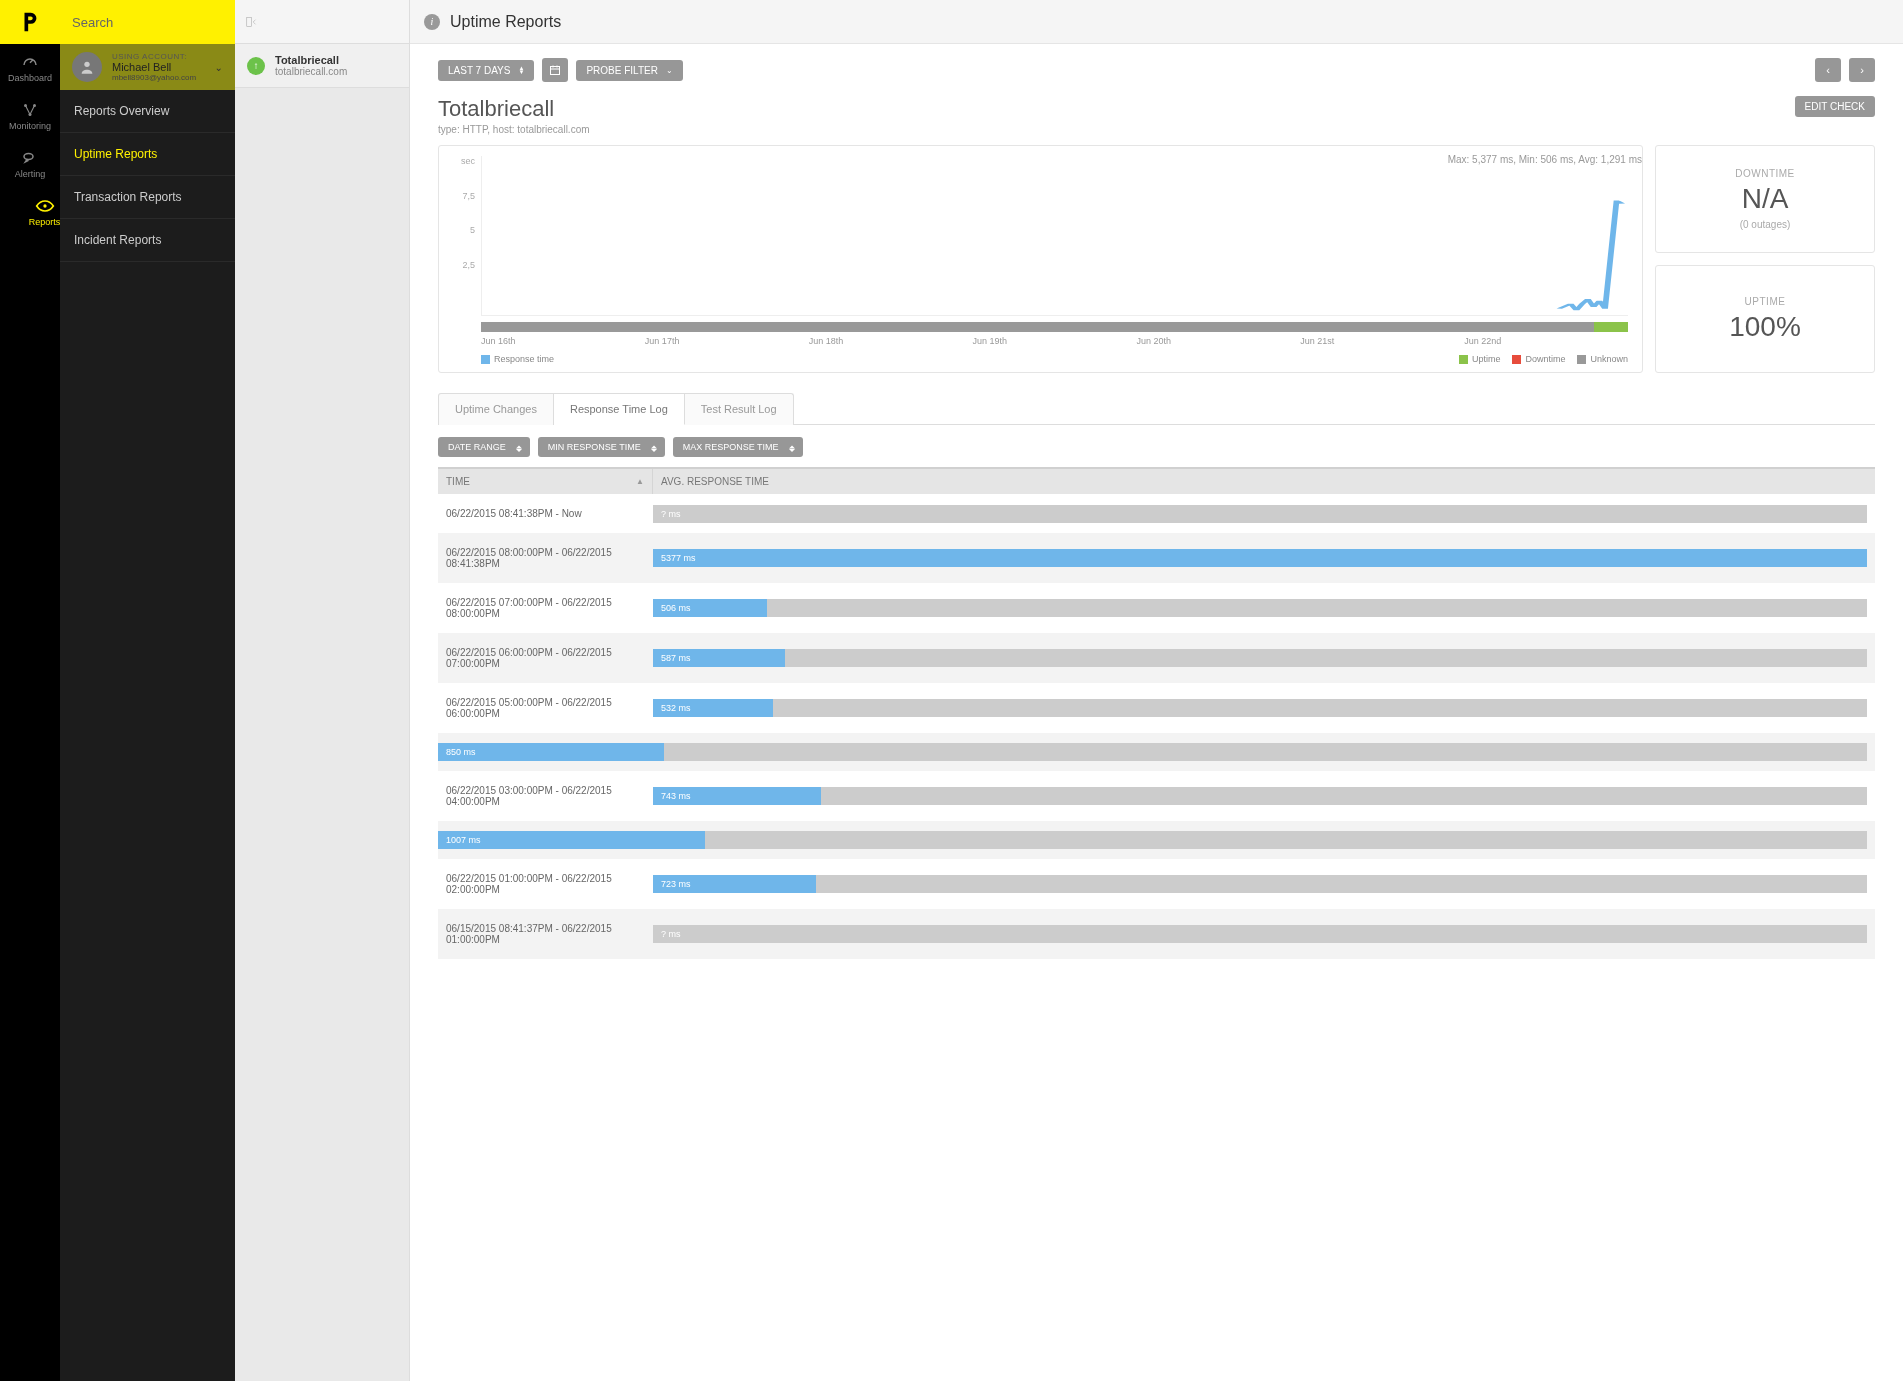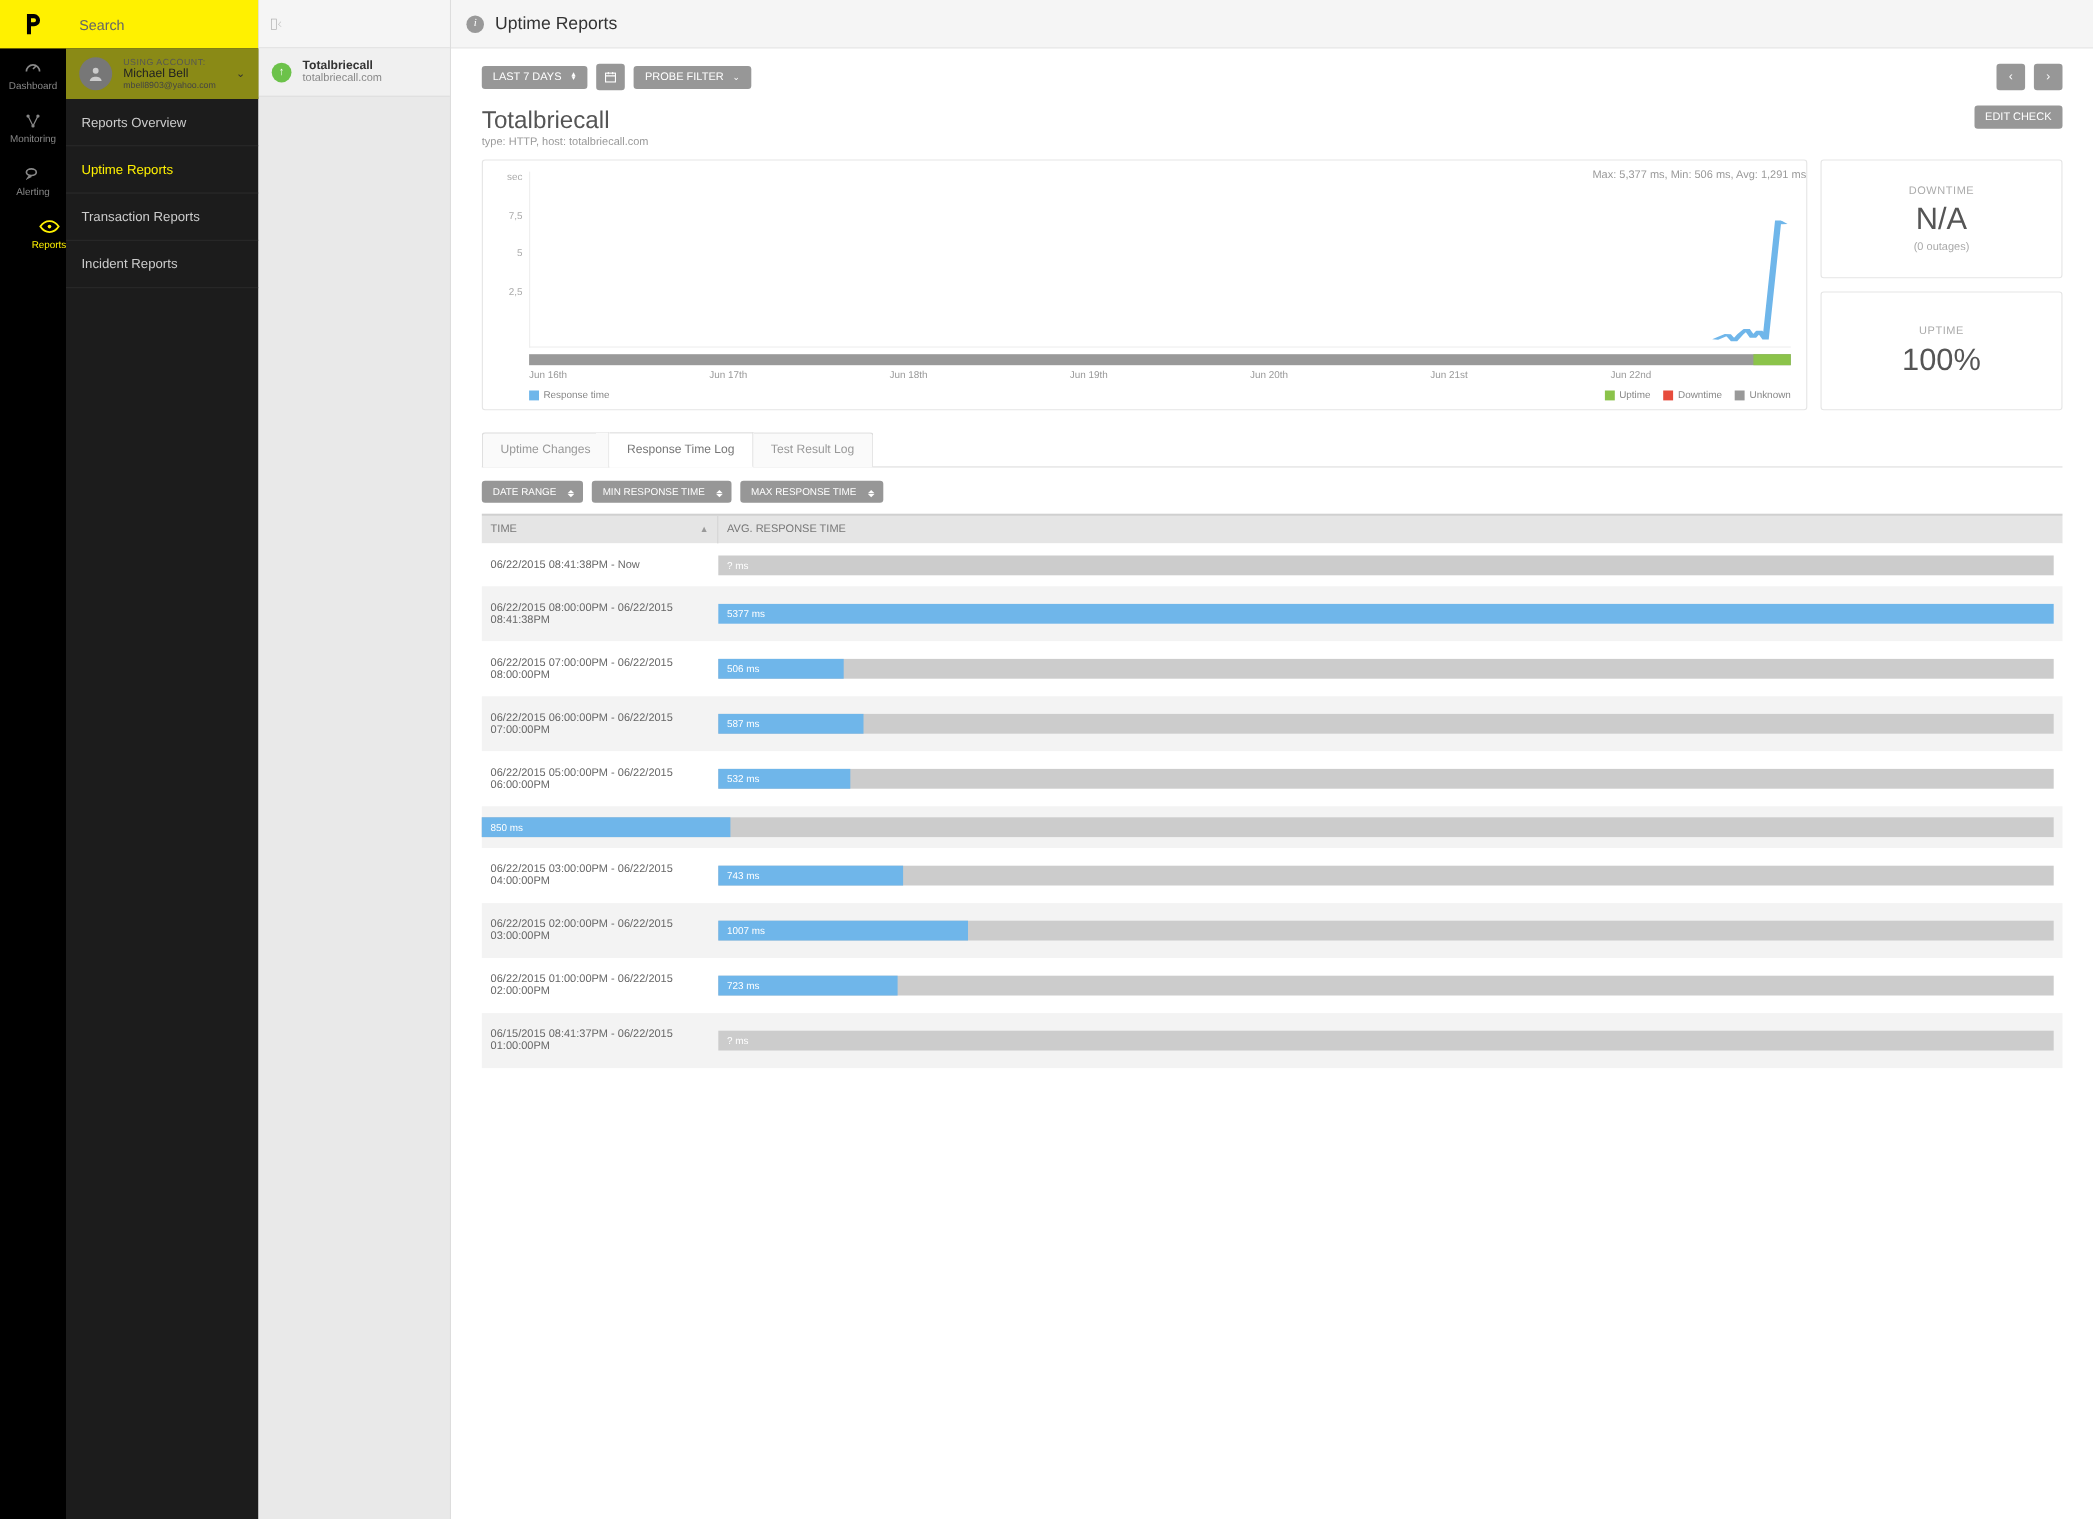--- a/index.html
+++ b/index.html
@@ -381,21 +381,20 @@
             </div>
             <div class="row">
               <div class="td-time">06/22/2015 03:00:00PM - 06/22/2015 04:00:00PM</div>
               <div class="td-resp">
                 <div class="resp-bar-track">
                   <div class="resp-bar-fill" style="width: 13.8%;">743 ms</div>
                 </div>
               </div>
             </div>
             <div class="row">
-              <div class="td-time">06/22/2015 02:00:00PM - 06/22/2015 03:00:00PM</div>
               <div class="td-resp">
                 <div class="resp-bar-track">
                   <div class="resp-bar-fill" style="width: 18.7%;">1007 ms</div>
                 </div>
               </div>
             </div>
             <div class="row">
               <div class="td-time">06/22/2015 01:00:00PM - 06/22/2015 02:00:00PM</div>
               <div class="td-resp">
                 <div class="resp-bar-track">

